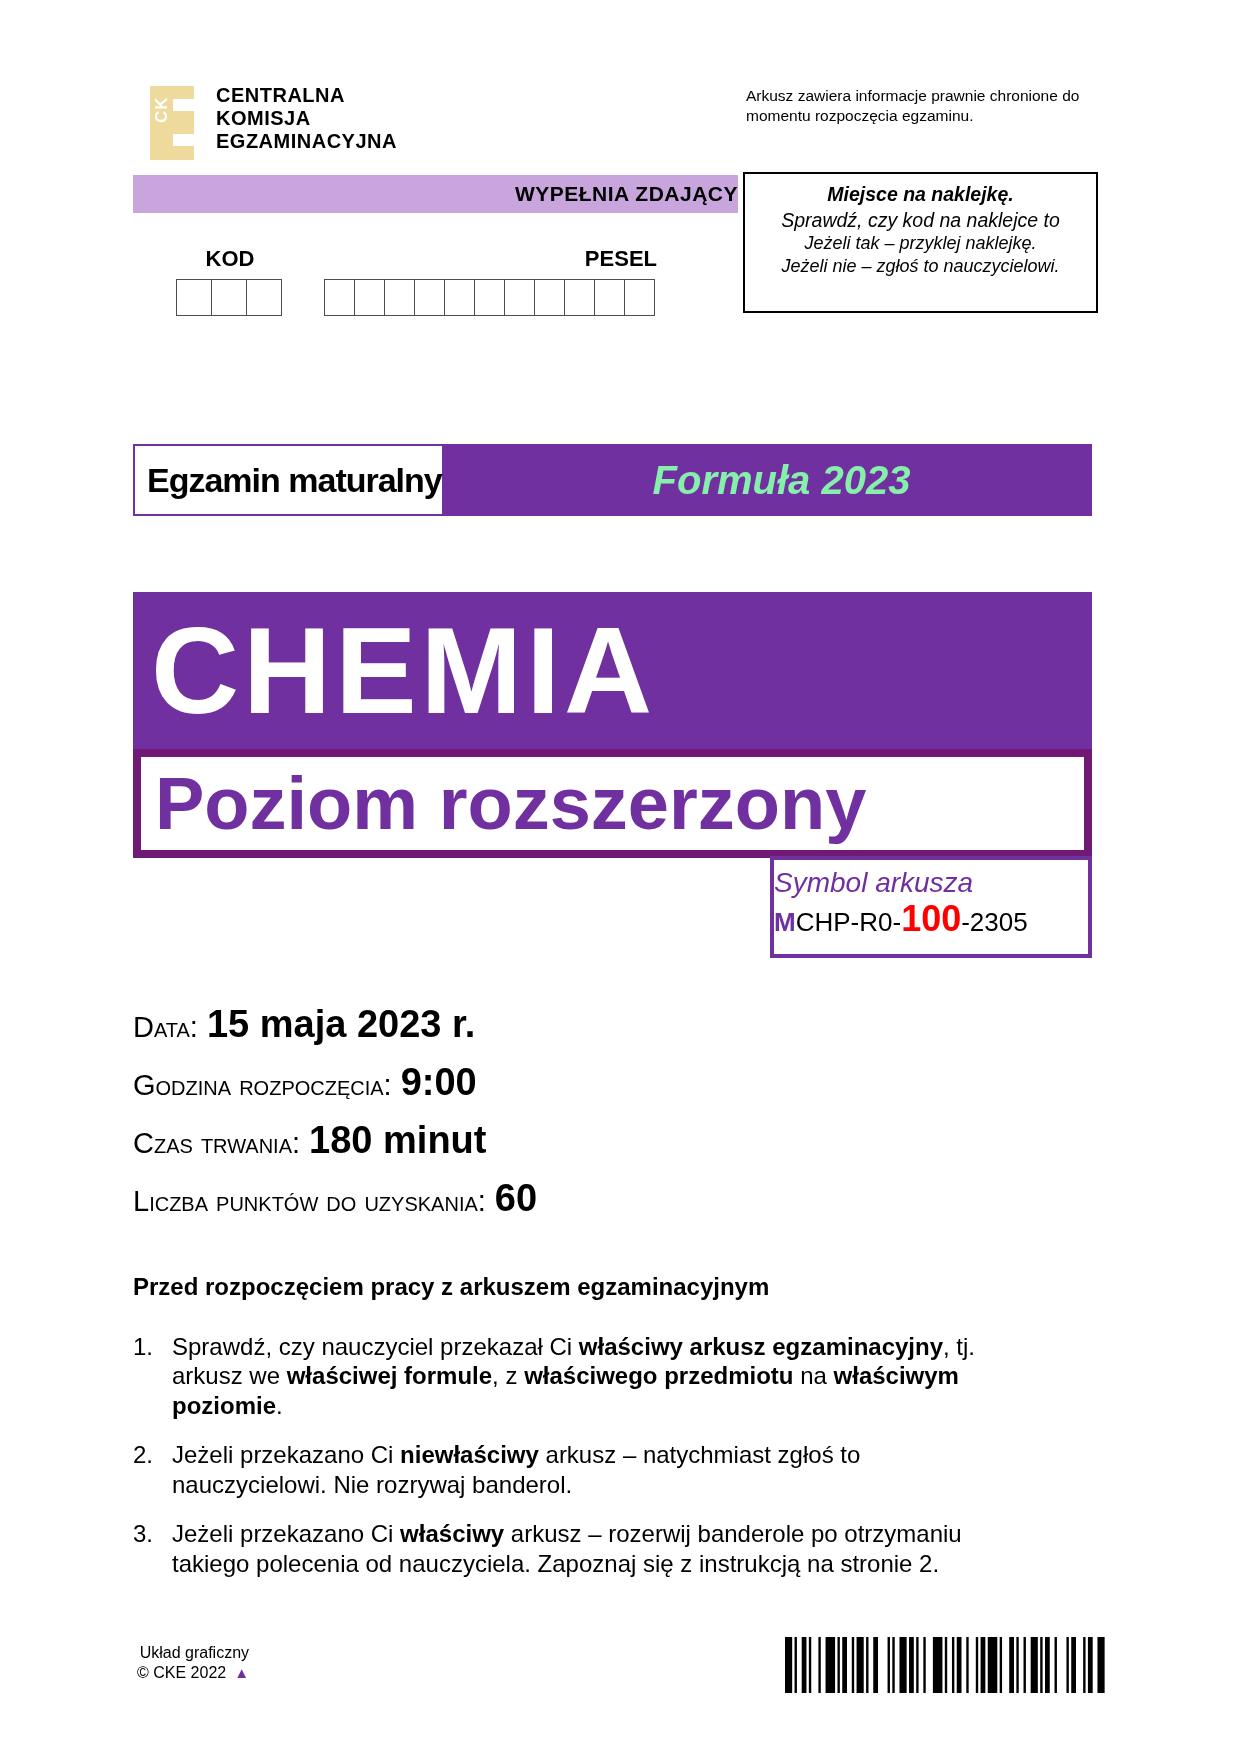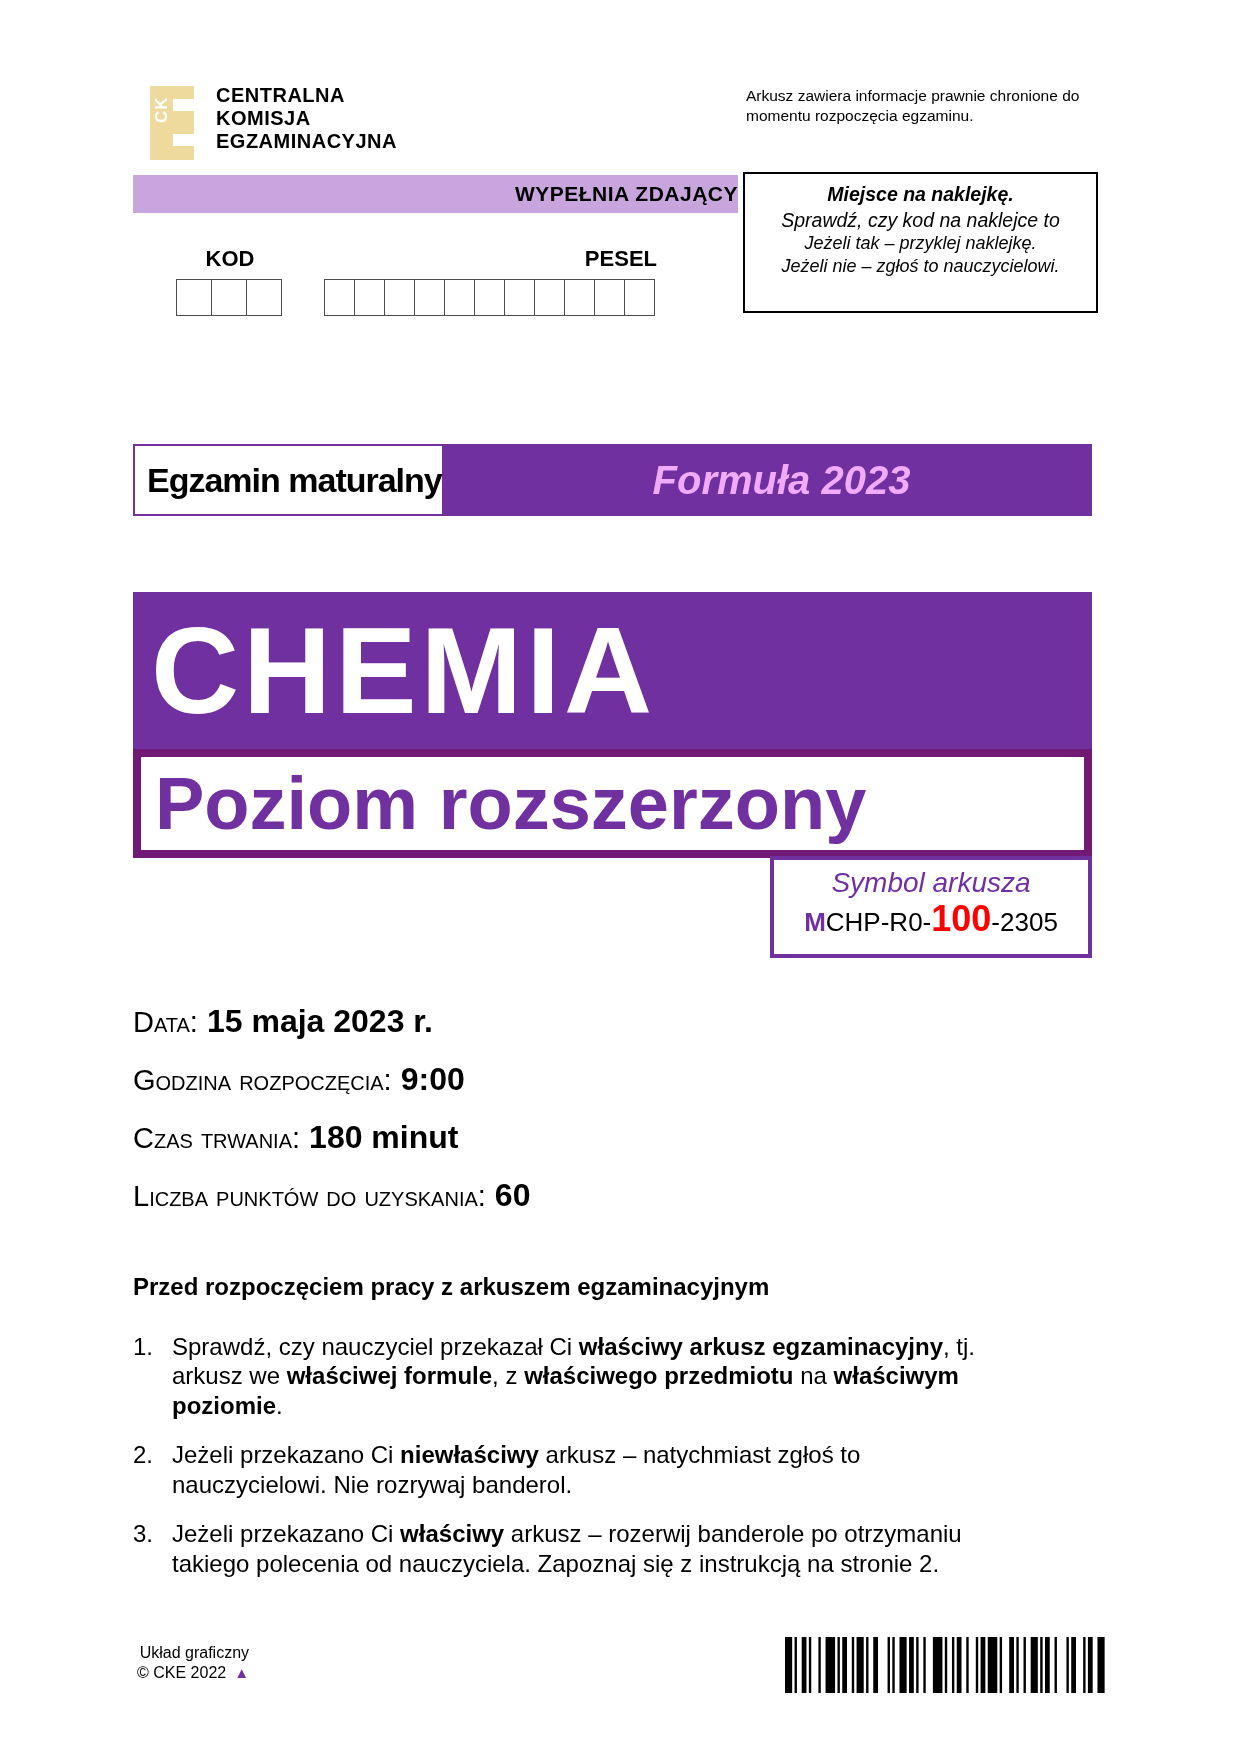--- a/index.html
+++ b/index.html
@@ -47,49 +47,49 @@
     position:absolute;left:133px;top:444px;width:959px;height:72px;
     border:2px solid #7030A0;box-sizing:border-box;display:flex;background:#7030A0;gap:28px;
   }
   .banner .left{
     width:310px;background:#fff;display:flex;align-items:center;
     padding-left:12px;box-sizing:border-box;border-right:3px solid #7030A0;
   }
   .banner .left span{font-size:34px;font-weight:bold;letter-spacing:-1px;white-space:nowrap;}
   .banner .right{
     flex:1;display:flex;align-items:center;justify-content:center;
-    color:#f0abfc;font-size:40px;font-weight:bold;font-style:italic;white-space:nowrap;
+    color:#86efac;font-size:40px;font-weight:bold;font-style:italic;white-space:nowrap;
   }
   
   .chemia{
     position:absolute;left:133px;top:592px;width:959px;height:157px;
     background:#7030A0;color:#fff;display:flex;align-items:center;
     padding-left:18px;box-sizing:border-box;
     font-size:122px;font-weight:bold;letter-spacing:4px;line-height:1;
   }
   .level{
     position:absolute;left:133px;top:749px;width:959px;height:109px;
     border:8px solid #701a75;box-sizing:border-box;background:#fff;
     display:flex;align-items:center;padding-left:14px;
     color:#7030A0;font-size:74px;font-weight:bold;white-space:nowrap;
   }
   
   .symbol{
     position:absolute;left:770px;top:856px;width:322px;height:102px;
-    border:4px solid #7030A0;box-sizing:border-box;background:#fff;text-align:center;
+    border:4px solid #7030A0;box-sizing:border-box;background:#fff;text-align:left;
   }
   .symbol .lbl{margin-top:7px;font-size:28px;font-style:italic;color:#7030A0;}
   .symbol .code-line{margin-top:2px;font-size:26px;line-height:36px;white-space:nowrap;}
   .symbol .pfx{color:#7030A0;font-weight:bold;}
   .symbol .hl{color:#FF0000;font-weight:bold;font-size:36px;}
   
   .details{position:absolute;left:133px;top:1003px;}
   .details .row{height:44px;margin-bottom:14px;white-space:nowrap;}
   .details .lab{font-variant:small-caps;font-size:29px;}
-  .details .val{font-size:32px;font-weight:bold;margin-left:9px;}
+  .details .val{font-size:38px;font-weight:bold;margin-left:9px;}
   
   .instructions{position:absolute;left:133px;top:1272px;width:884px;font-size:24px;line-height:29.5px;}
   .instructions h2{font-size:24px;font-weight:bold;margin:0 0 30px 0;}
   .instructions .item{display:flex;margin-bottom:20px;}
   .instructions .num{width:39px;flex:none;}
   .instructions .txt{flex:1;}
   
   .footer{position:absolute;left:137px;top:1643px;font-size:16px;line-height:19.5px;text-align:right;}
   .tri{color:#7030A0;font-size:15px;margin-left:8px;}
   .barcode{position:absolute;left:785px;top:1637px;width:322px;height:56px;}

